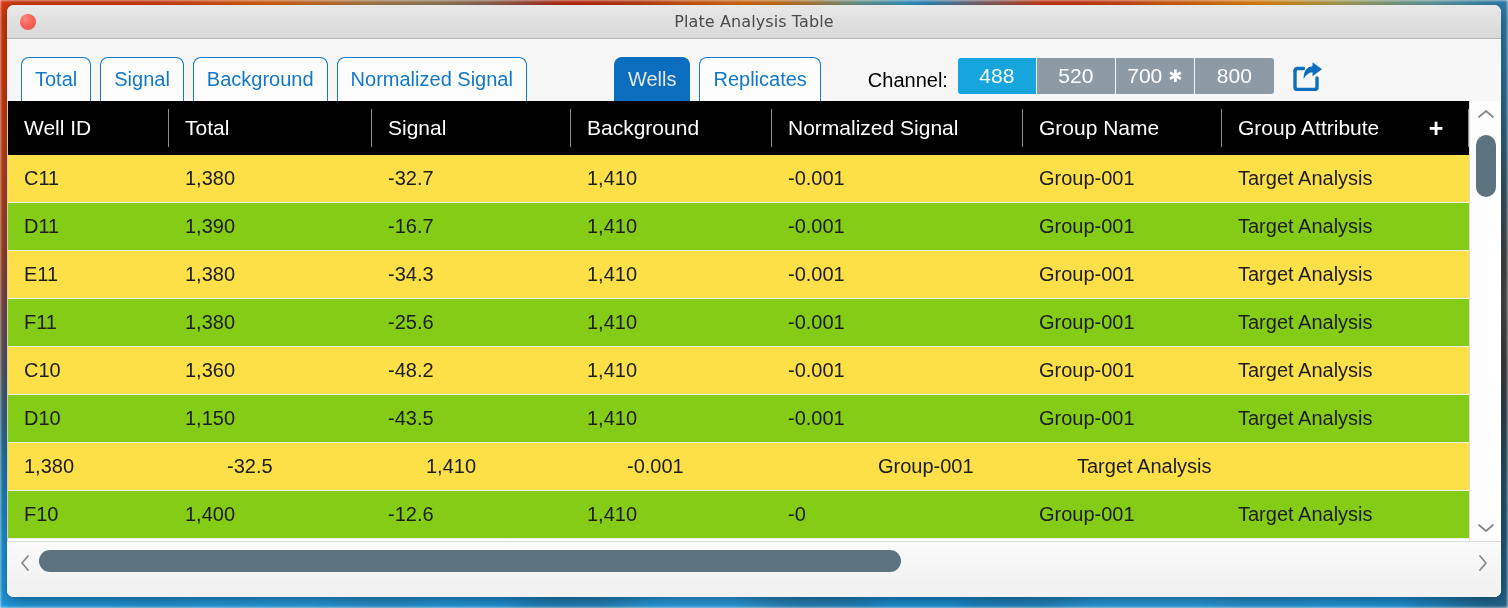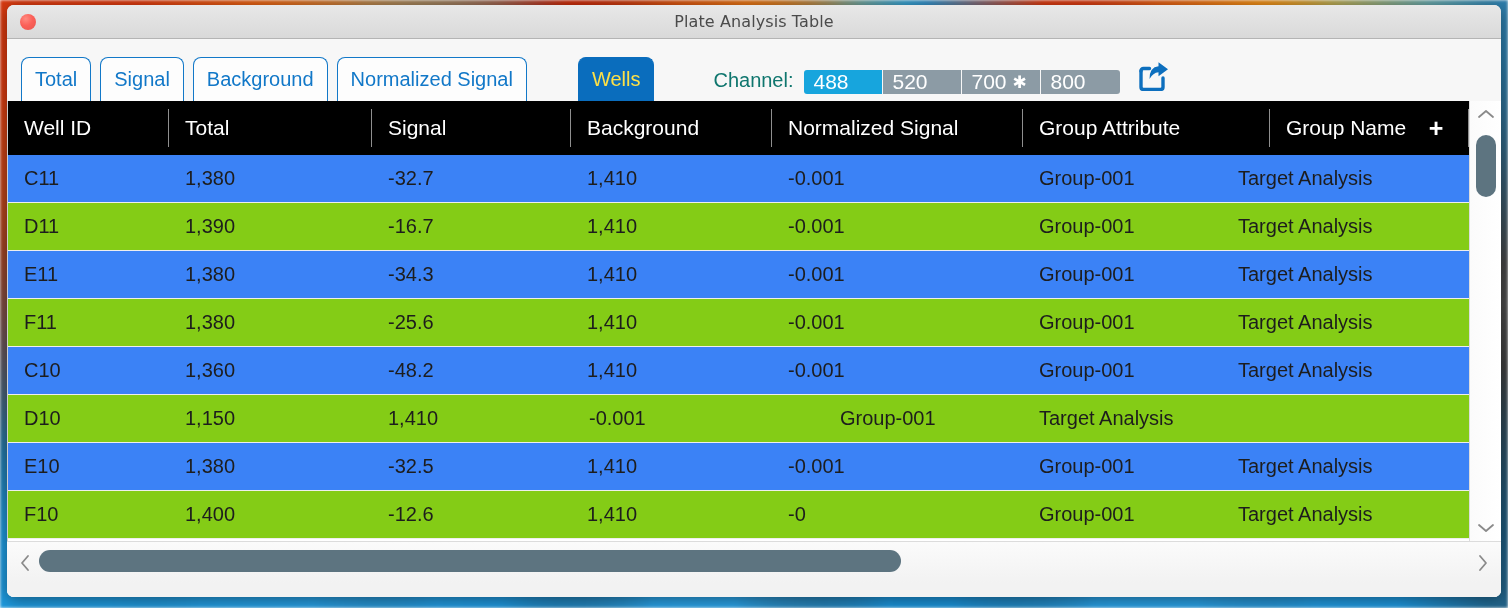--- a/index.html
+++ b/index.html
@@ -102,45 +102,47 @@
     background: #fdfdfd;
     border: 1.5px solid #1278c8;
     border-bottom: none;
     border-radius: 8px 8px 0 0;
     white-space: nowrap;
     cursor: pointer;
   }
   .tab.active {
     background: #0a6dbd;
     border-color: #0a6dbd;
-    color: #fde047;
+    color: #e5e5e5;
+    margin-left: 36px;
   }
 
   #spacer-a { width: 42px; }
 
   #channel-label {
     font-size: 20px;
-    color: #0f766e;
-    margin: 0 10px 9px 12px;
+    color: #000000;
+    margin: 0 10px 9px 0;
     white-space: nowrap;
   }
 
   #channel-group {
     display: flex;
     align-items: flex-end;
     margin-bottom: 7px;
     border-radius: 3px;
     overflow: hidden;
   }
   .chan {
-    height: 24px;
+    height: 36px;
     min-width: 79px;
     padding: 0 10px;
     display: flex;
     align-items: center;
+    justify-content: center;
     gap: 6px;
     font-size: 21px;
     color: #ffffff;
     background: #8c9ba5;
     border-right: 1px solid #f7f7f7;
     cursor: pointer;
   }
   .chan:last-child { border-right: none; }
   .chan.active { background: #17a5dd; }
   .chan .star { font-size: 17px; line-height: 1; }
@@ -214,21 +216,21 @@
   
   .c0 { flex: 0 0 161px; }
   .c1 { flex: 0 0 203px; }
   .c2 { flex: 0 0 199px; }
   .c3 { flex: 0 0 201px; }
   .c4 { flex: 0 0 251px; }
   .c5 { flex: 0 0 199px; }
   .c6 { flex: 1 1 auto; }
 
   .body-row { border-bottom: 1px solid #eeeeee; }
-  .body-row.odd { background: #3b82f6; }
+  .body-row.odd { background: #fde047; }
   .body-row.even { background: #84cc16; }
 
   #add-col-btn {
     position: absolute;
     right: 22px;
     top: 50%;
     transform: translateY(-50%);
     width: 22px;
     height: 22px;
     display: flex;
@@ -333,20 +335,23 @@
         <span>Normalized Signal</span>
       </div>
     </div>
 
     <div id="spacer-a"></div>
 
     <div class="tabgroup">
       <div class="tab active">
         <span>Wells</span>
       </div>
+      <div class="tab">
+        <span>Replicates</span>
+      </div>
     </div>
 
     <div style="flex:0 0 38px"></div>
 
     <div id="channel-label">Channel:</div>
 
     <div id="channel-group">
       <div class="chan active">
         <span>488</span>
       </div>
@@ -376,22 +381,22 @@
     <div id="grid-wrap">
 
       <div id="grid">
 
         <div class="row" id="header-row">
           <div class="cell c0">Well ID</div>
           <div class="cell c1">Total</div>
           <div class="cell c2">Signal</div>
           <div class="cell c3">Background</div>
           <div class="cell c4">Normalized Signal</div>
+          <div class="cell c5">Group Name</div>
           <div class="cell c6">Group Attribute</div>
-          <div class="cell c5">Group Name</div>
           <div id="add-col-btn">+</div>
         </div>
 
         <div class="row body-row odd">
           <div class="cell c0">C11</div>
           <div class="cell c1">1,380</div>
           <div class="cell c2">-32.7</div>
           <div class="cell c3">1,410</div>
           <div class="cell c4">-0.001</div>
           <div class="cell c5">Group-001</div>
@@ -434,28 +439,28 @@
           <div class="cell c2">-48.2</div>
           <div class="cell c3">1,410</div>
           <div class="cell c4">-0.001</div>
           <div class="cell c5">Group-001</div>
           <div class="cell c6">Target Analysis</div>
         </div>
 
         <div class="row body-row even">
           <div class="cell c0">D10</div>
           <div class="cell c1">1,150</div>
+          <div class="cell c2">-43.5</div>
           <div class="cell c3">1,410</div>
           <div class="cell c4">-0.001</div>
           <div class="cell c5">Group-001</div>
           <div class="cell c6">Target Analysis</div>
         </div>
 
         <div class="row body-row odd">
-          <div class="cell c0">E10</div>
           <div class="cell c1">1,380</div>
           <div class="cell c2">-32.5</div>
           <div class="cell c3">1,410</div>
           <div class="cell c4">-0.001</div>
           <div class="cell c5">Group-001</div>
           <div class="cell c6">Target Analysis</div>
         </div>
 
         <div class="row body-row even">
           <div class="cell c0">F10</div>

